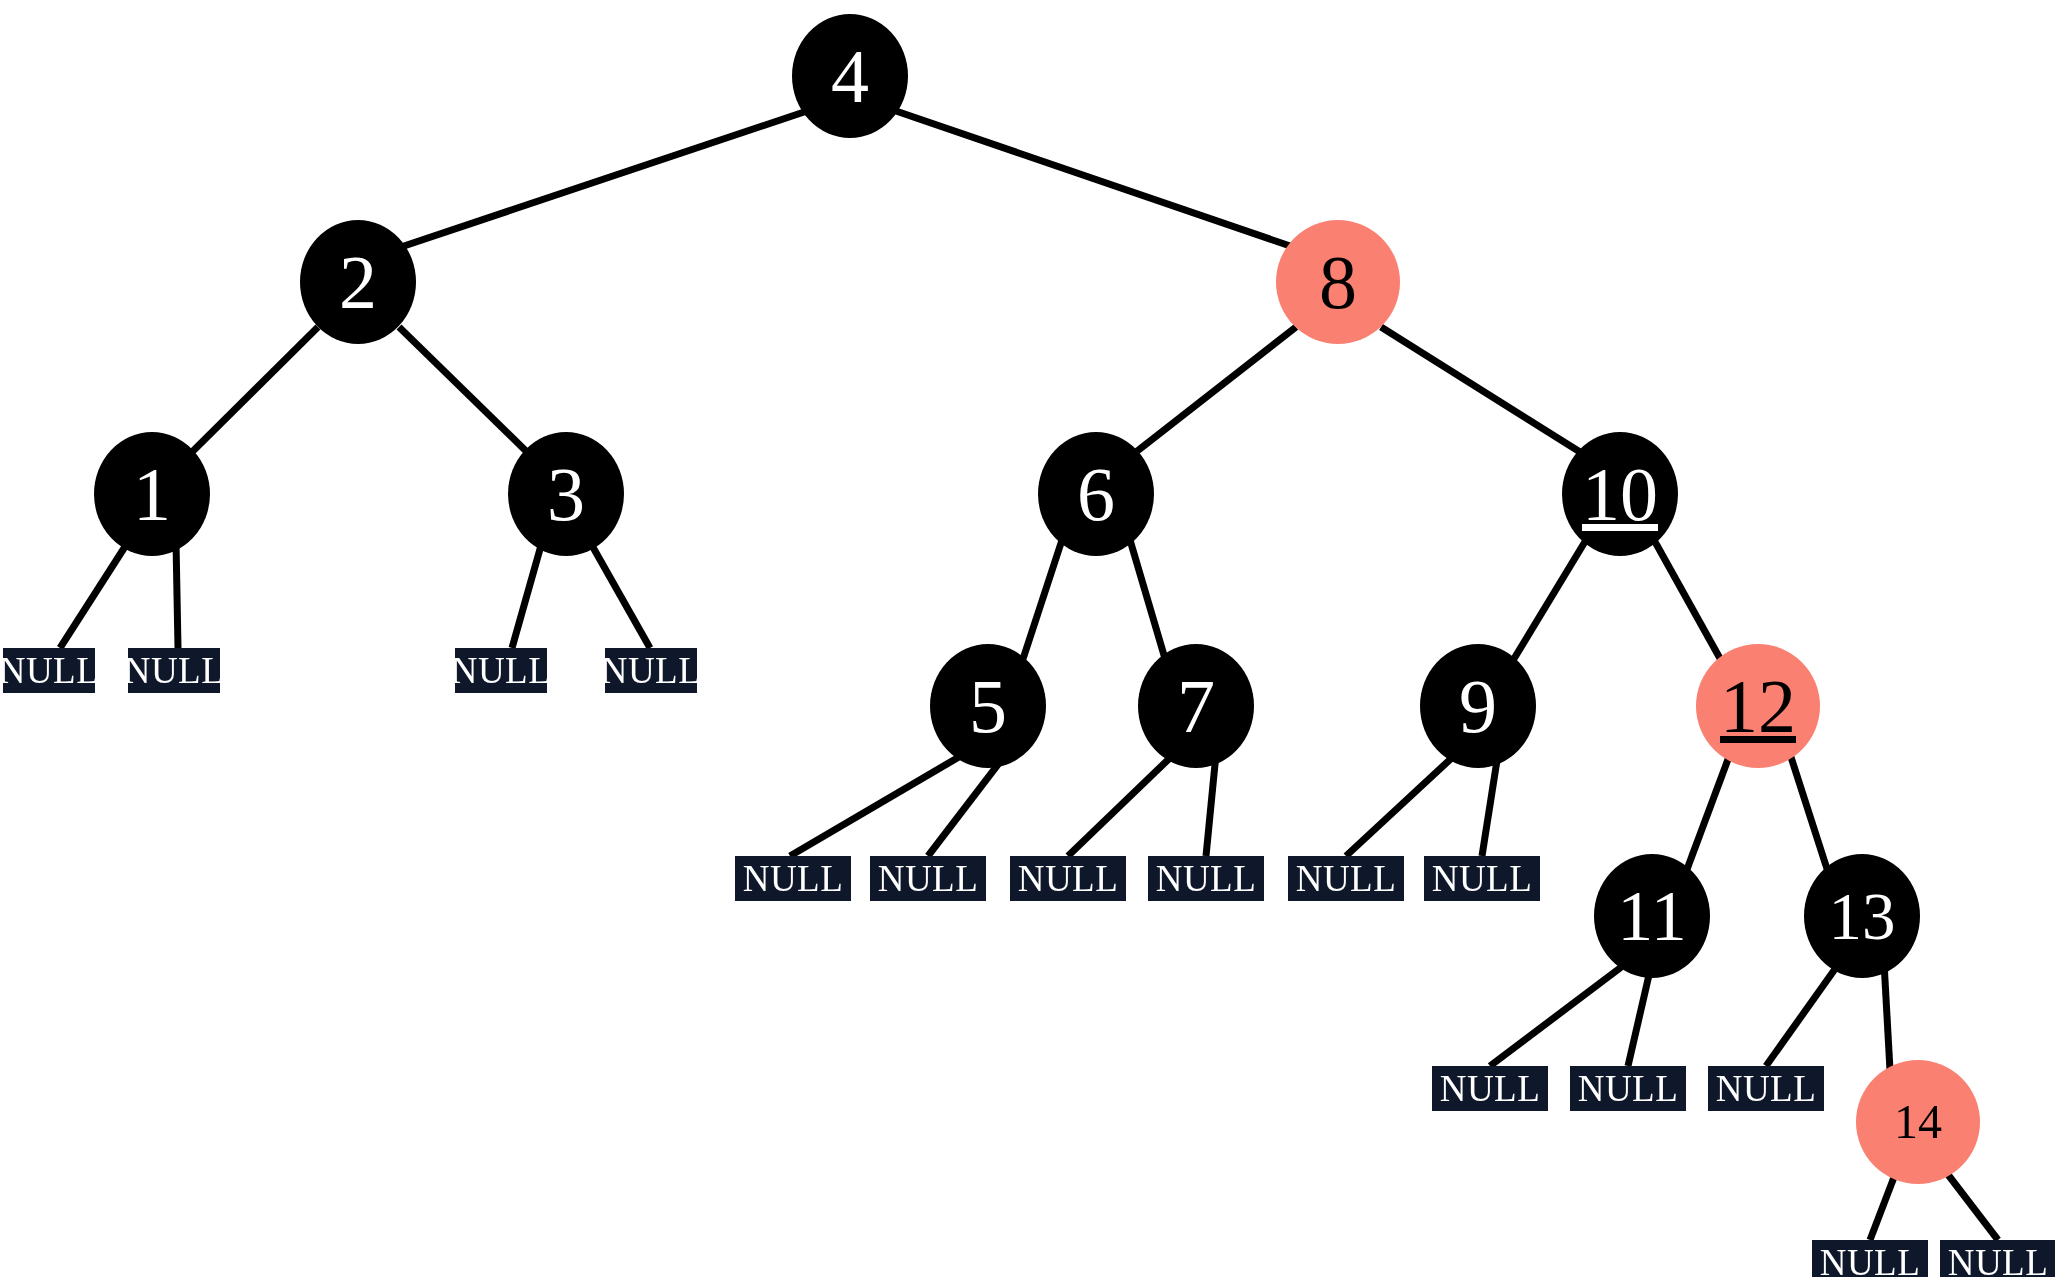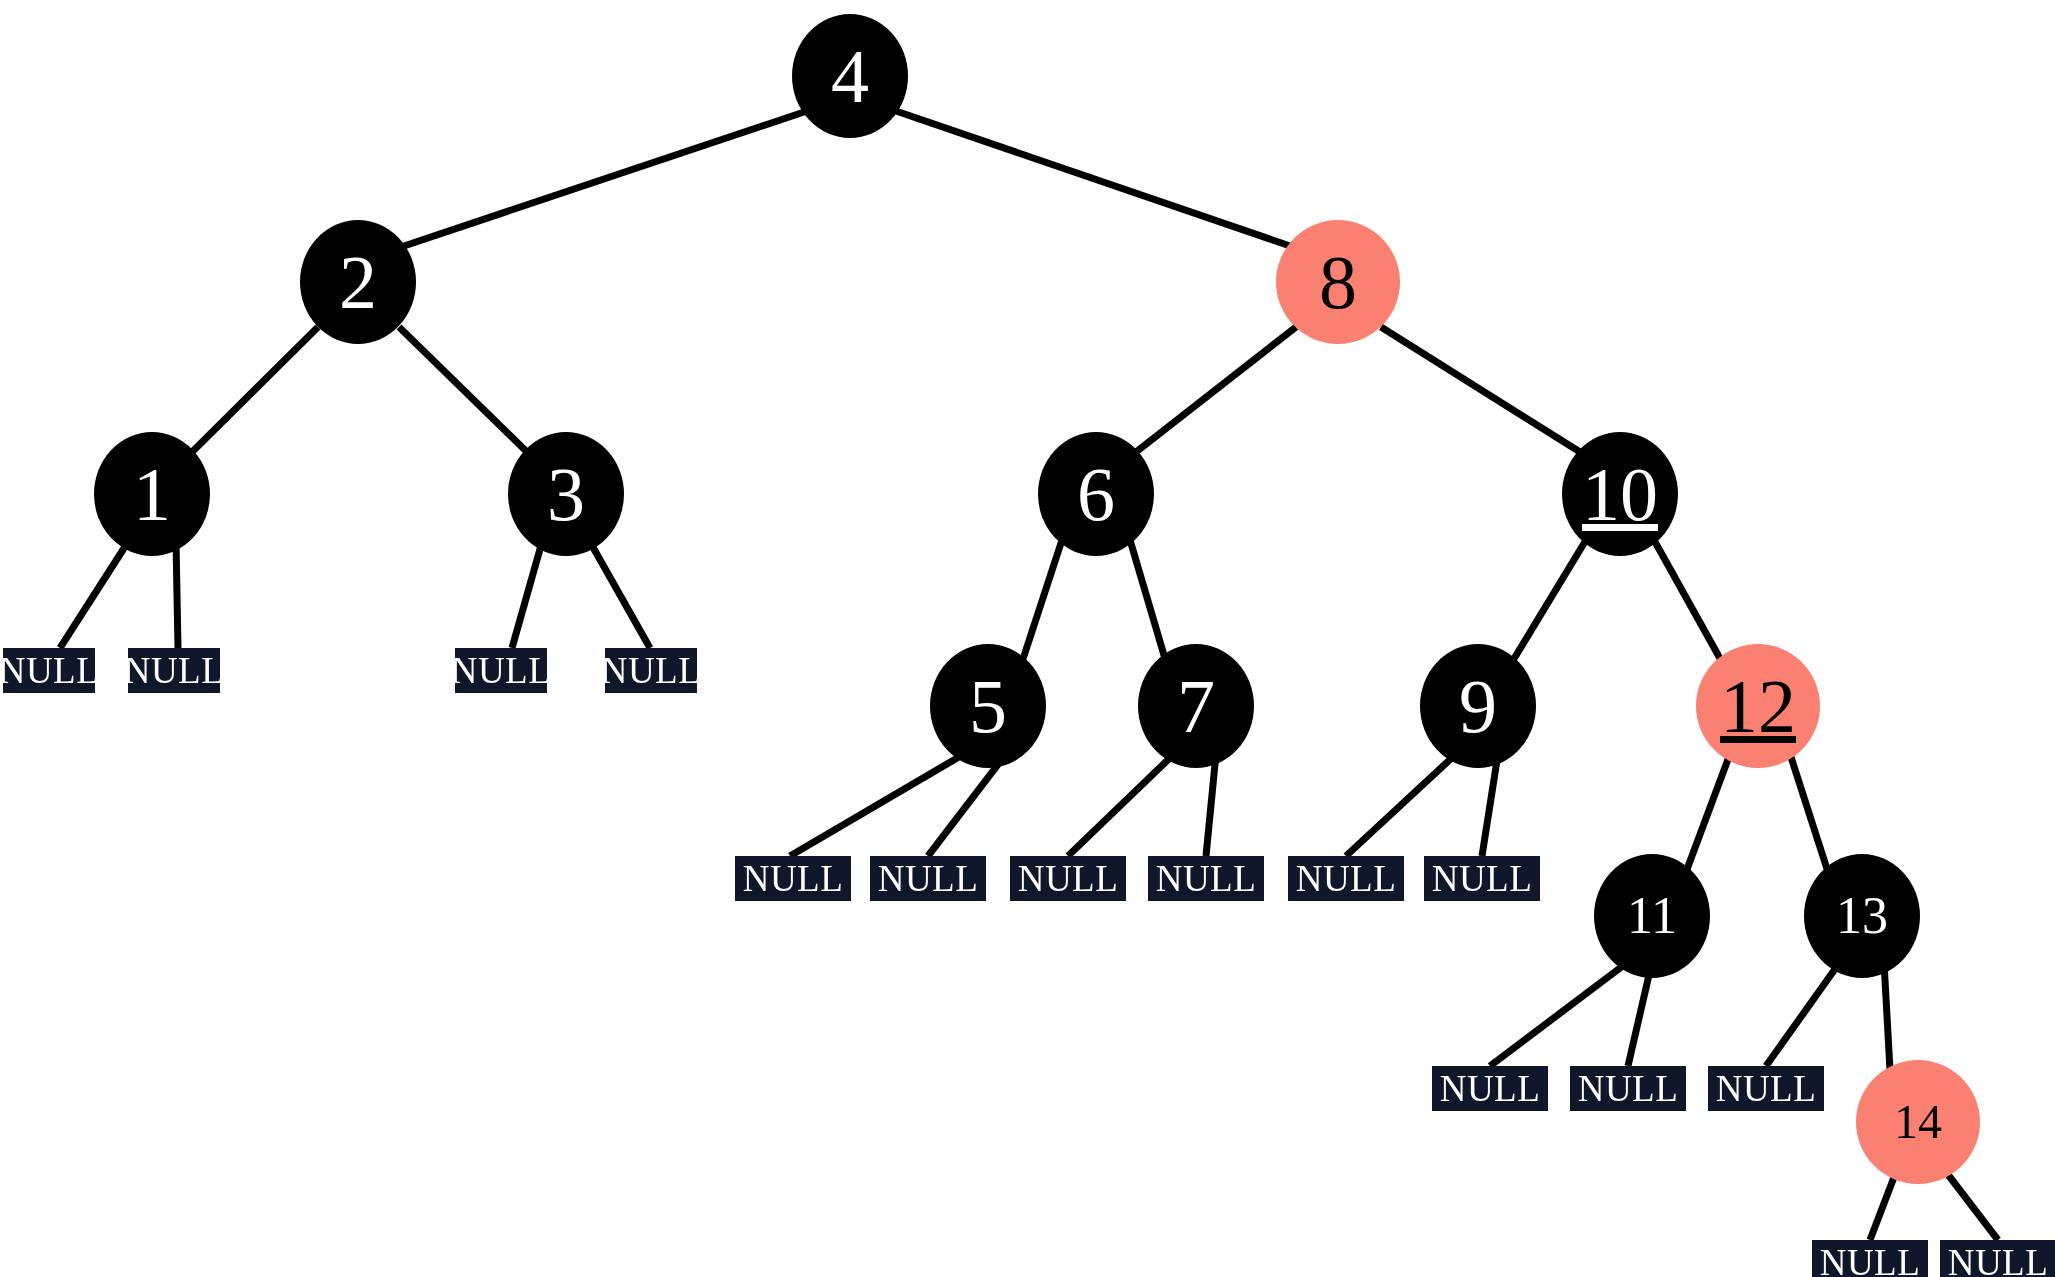--- a/index.html
+++ b/index.html
@@ -122,24 +122,24 @@
       </div>
       <div class="node node-black" style="left: 1138px; top: 644px; width: 116px; height: 124px; font-size: 76px;">
         <span class="node-label">7</span>
       </div>
       <div class="node node-black" style="left: 1420px; top: 644px; width: 116px; height: 124px; font-size: 76px;">
         <span class="node-label">9</span>
       </div>
       <div class="node node-red" style="left: 1696px; top: 644px; width: 124px; height: 124px; font-size: 76px; text-decoration: underline;">
         <span class="node-label">12</span>
       </div>
-      <div class="node node-black" style="left: 1594px; top: 854px; width: 116px; height: 124px; font-size: 52px;">
+      <div class="node node-black" style="left: 1594px; top: 854px; width: 116px; height: 124px; font-size: 72px;">
         <span class="node-label">11</span>
       </div>
-      <div class="node node-black" style="left: 1804px; top: 854px; width: 116px; height: 124px; font-size: 52px;">
+      <div class="node node-black" style="left: 1804px; top: 854px; width: 116px; height: 124px; font-size: 67px;">
         <span class="node-label">13</span>
       </div>
       <div class="node node-red" style="left: 1856px; top: 1060px; width: 124px; height: 124px; font-size: 48px;">
         <span class="node-label">14</span>
       </div>
     </div>
   <div id="nulls-layer">
       <div class="nullbox" style="left: 3px; top: 648px; width: 92px; height: 45px; font-size: 37px;">
         <span class="nullbox-label">NULL</span>
       </div>

